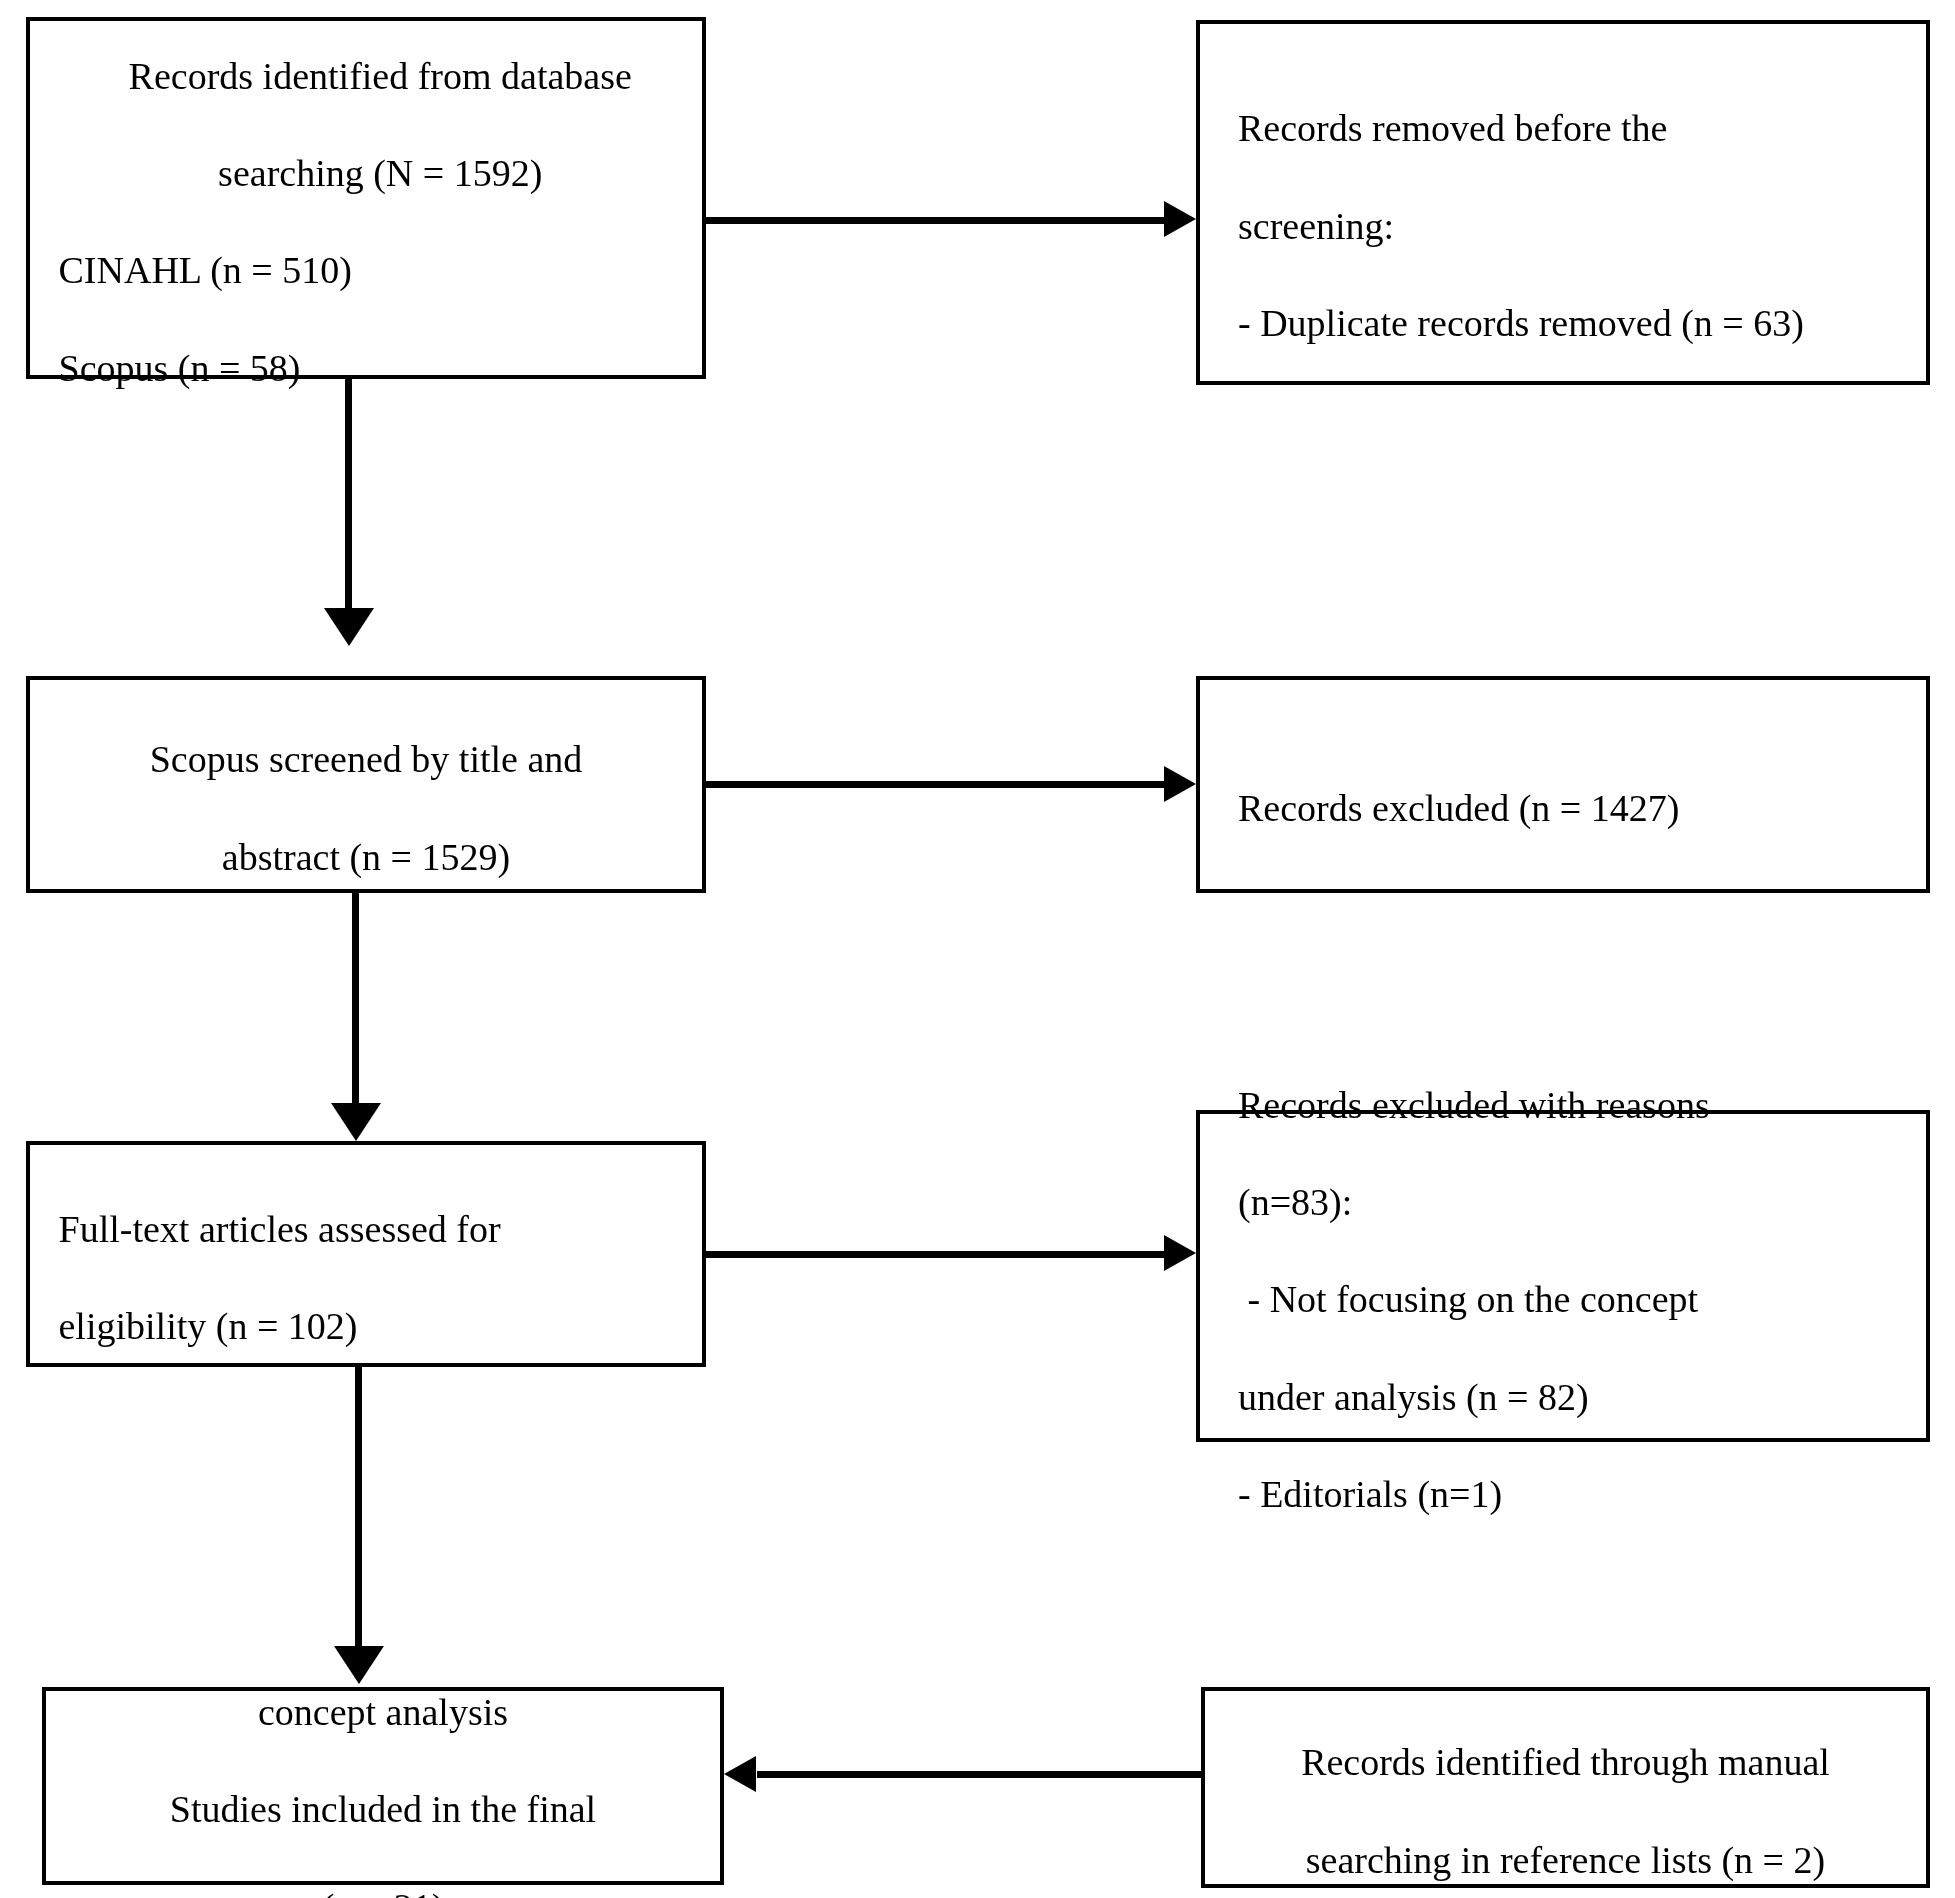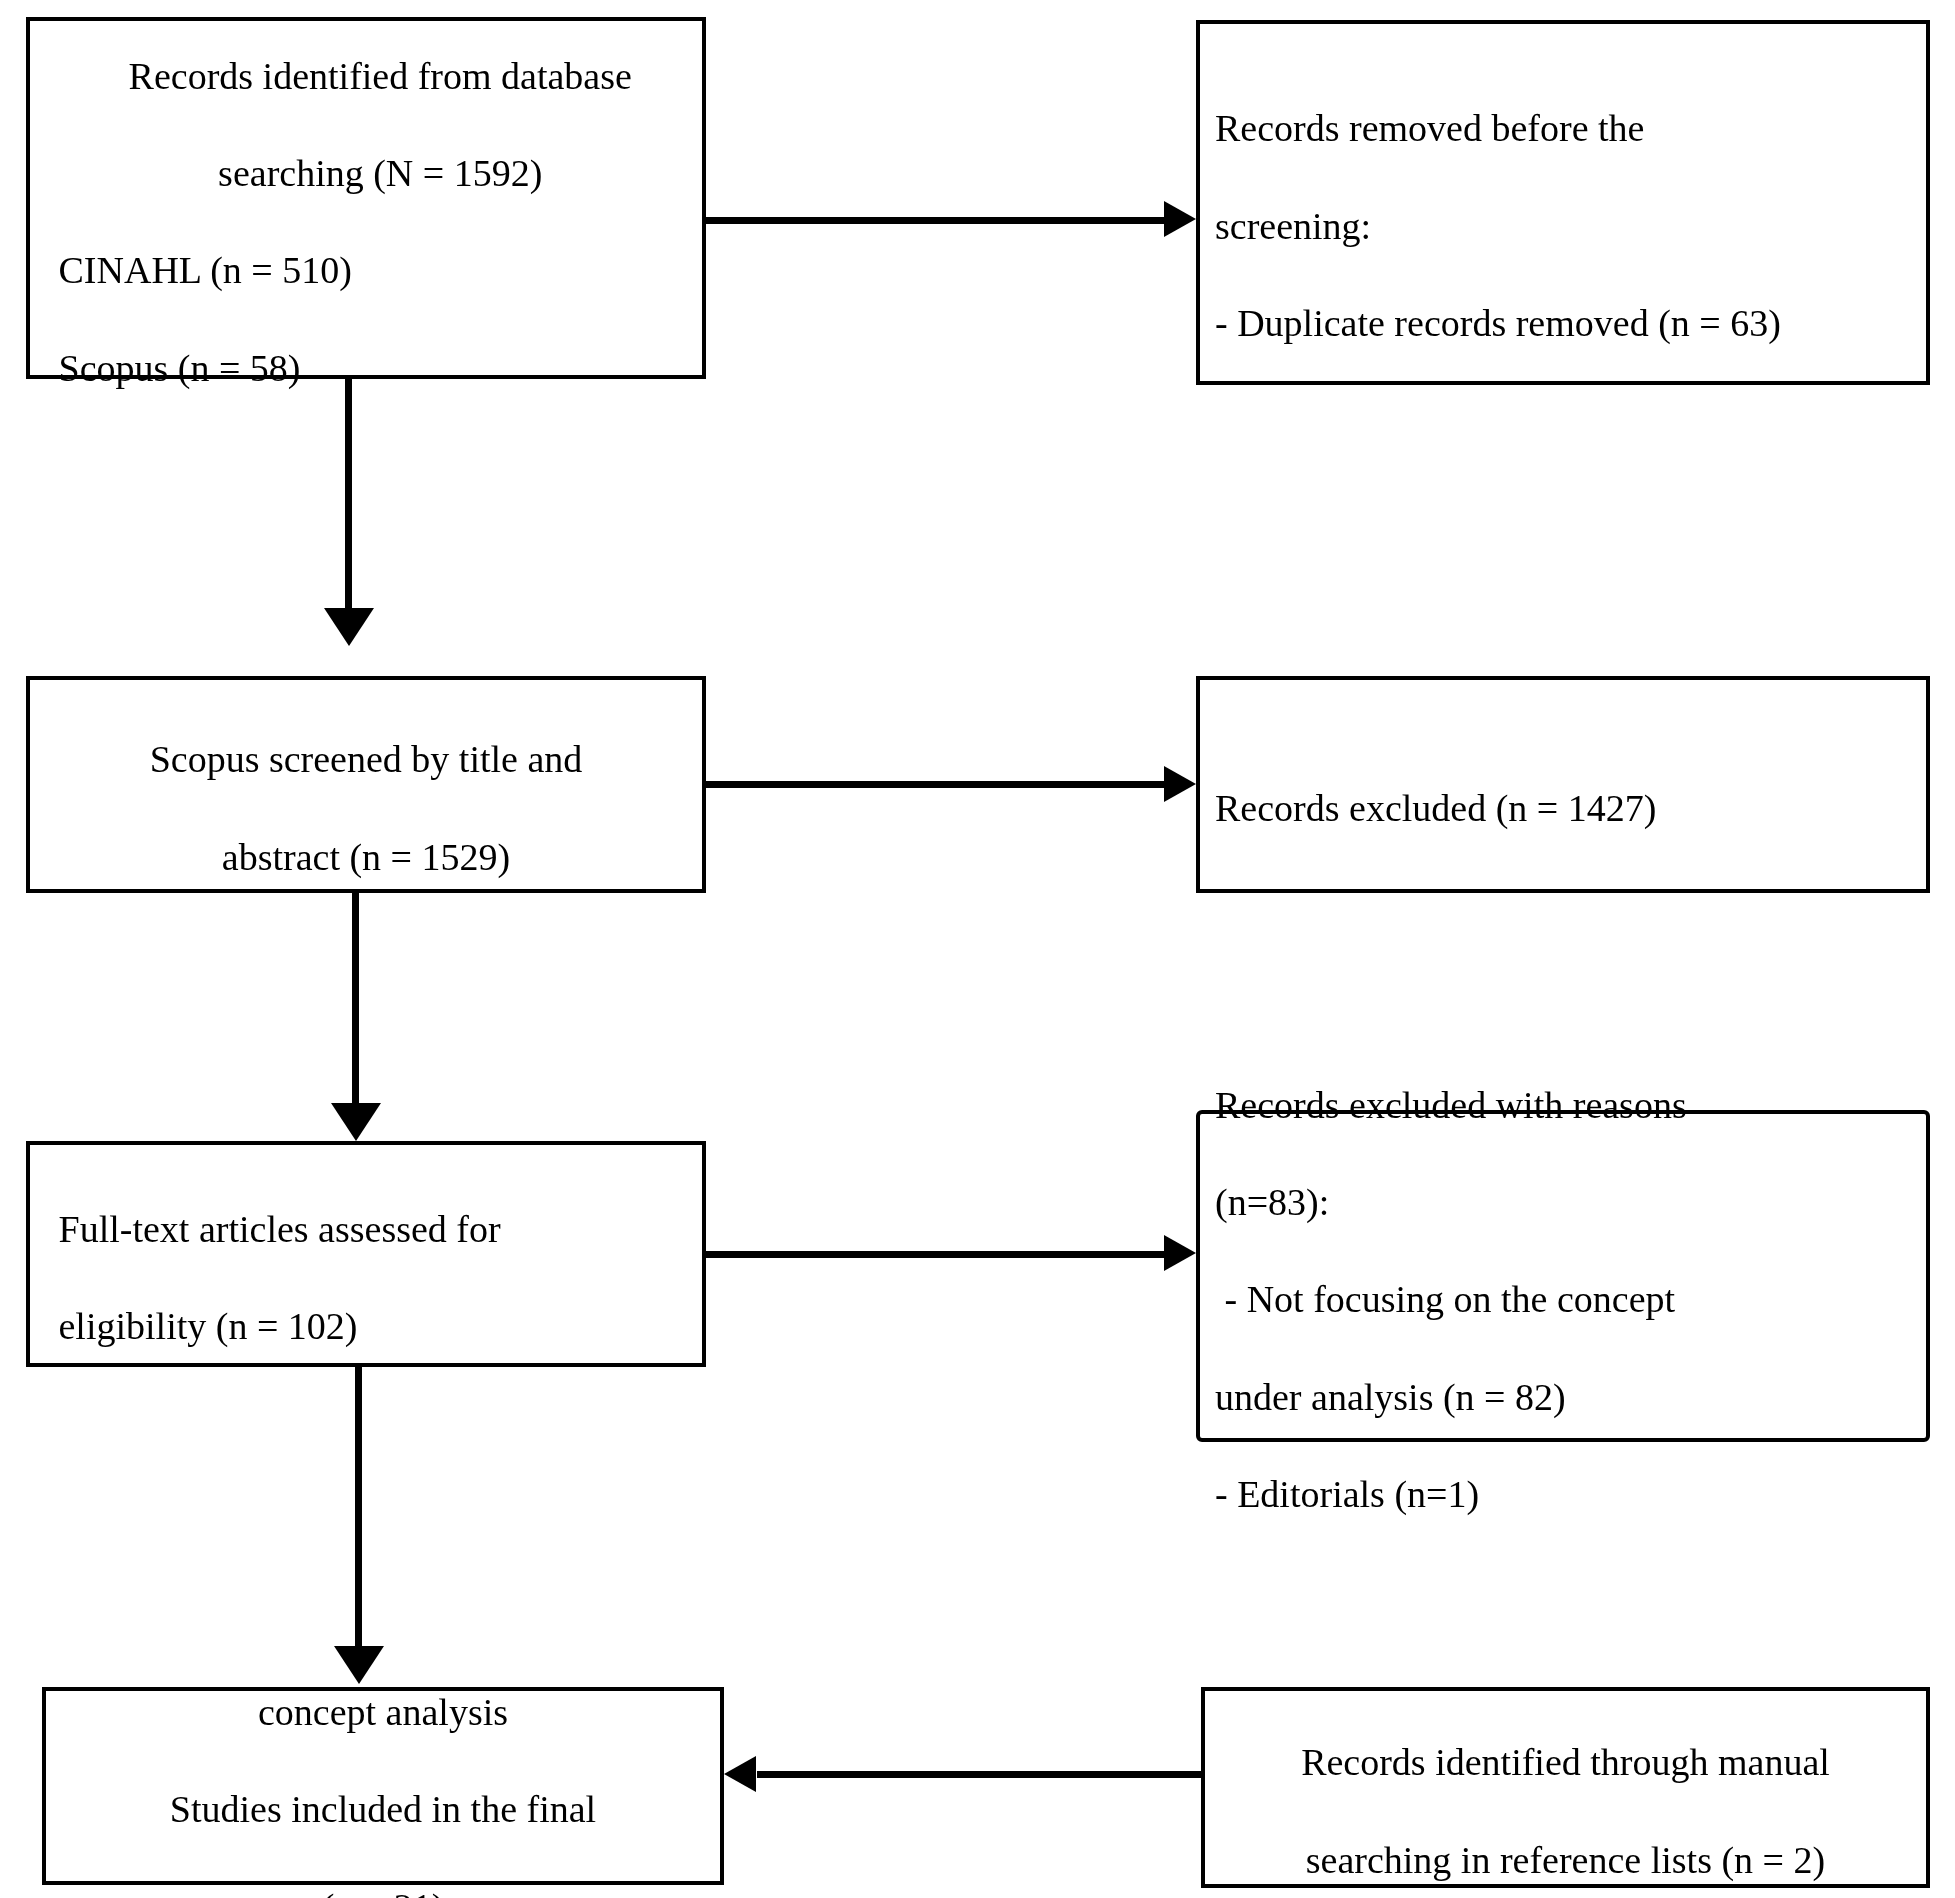--- a/index.html
+++ b/index.html
@@ -27,21 +27,21 @@
   }
   .box .line {
     font-size: 38px;
     line-height: 1.30;
     white-space: pre;
     margin-top: 48px;
   }
   .ctr { text-align: center; }
   .lft { text-align: left; }
   .pad-l { padding-left: 28.5px; }
-  .pad-lr { padding-left: 15px; padding-right: 18.6px; }
+  .pad-lr { padding-left: 38px; padding-right: 18.6px; }
 
   
   .h-line {
     position: absolute;
     height: 6.8px;
     background: #000000;
   }
   .v-line {
     position: absolute;
     width: 6.8px;
@@ -106,21 +106,21 @@
   <div class="arrow-right" style="left:1164px; top:766px;"></div>
 
   <div class="v-line" style="left:352px; top:893px; height:211px;"></div>
   <div class="arrow-down" style="left:331px; top:1103px;"></div>
 
   <div class="box pad-l" style="left:26px; top:1141px; width:680px; height:226px;">
     <div class="line lft">Full-text articles assessed for</div>
     <div class="line lft">eligibility (n = 102)</div>
   </div>
 
-  <div class="box pad-lr" style="left:1196px; top:1110px; width:734px; height:332px;border-radius:6px;">
+  <div class="box pad-lr" style="left:1196px; top:1110px; width:734px; height:332px;">
     <div class="line lft">Records excluded with reasons</div>
     <div class="line lft">(n=83):</div>
     <div class="line lft"> - Not focusing on the concept</div>
     <div class="line lft">under analysis (n = 82)</div>
     <div class="line lft">- Editorials (n=1)</div>
   </div>
 
   <div class="h-line" style="left:706px; top:1251px; width:458px;"></div>
   <div class="arrow-right" style="left:1164px; top:1235px;"></div>
 

